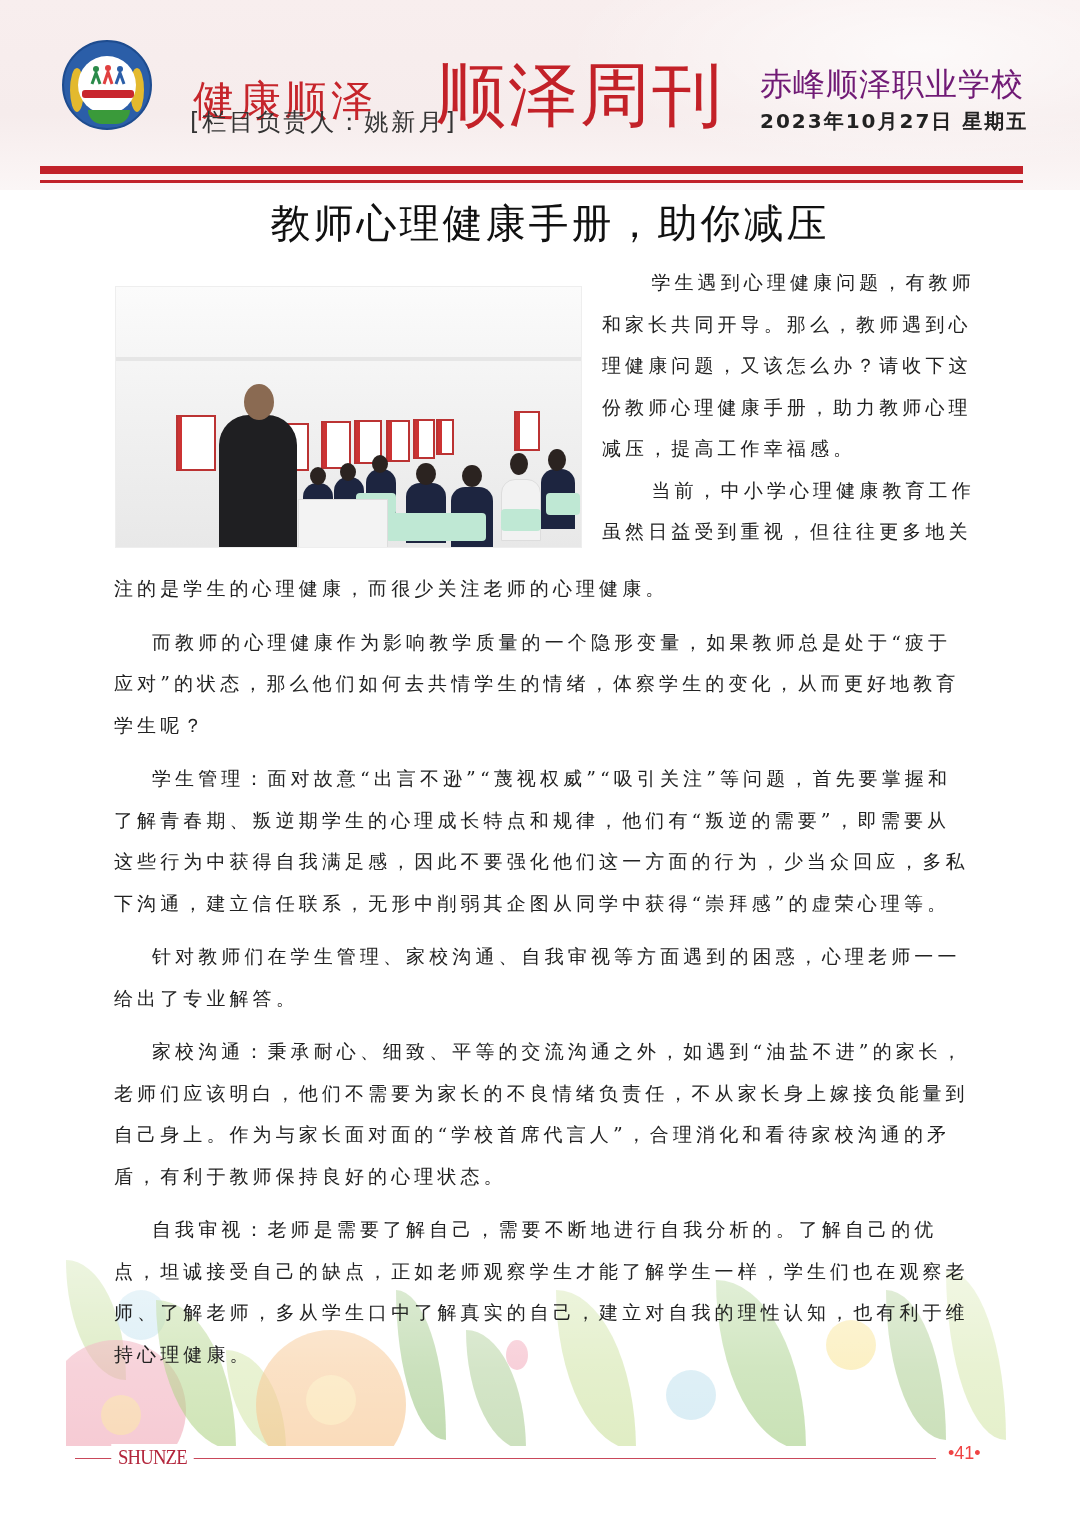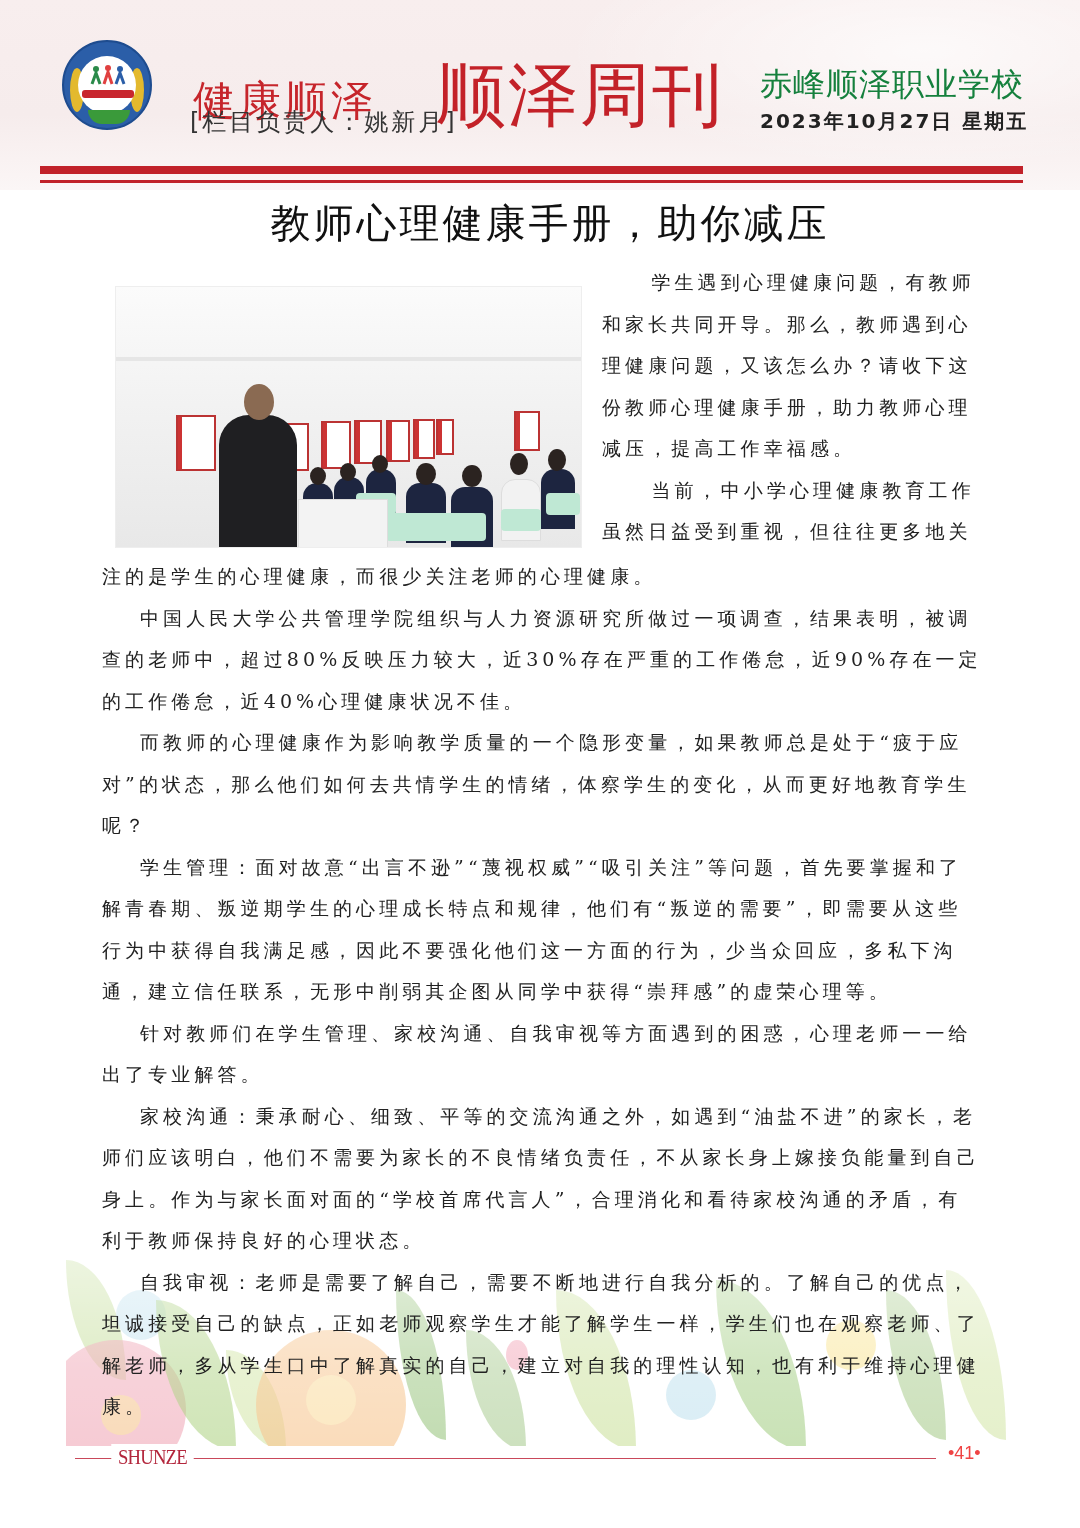--- a/index.html
+++ b/index.html
@@ -9,39 +9,39 @@
   .logo{position:absolute;left:62px;top:40px;width:90px;height:90px;border-radius:50%;background:#2b5ea8;border:2px solid #1e4c8f;box-sizing:border-box;z-index:2;}
   .logo-inner{position:absolute;left:14px;top:14px;width:58px;height:58px;border-radius:50%;background:#fff;}
   .logo-wheat-l{position:absolute;left:6px;top:26px;width:14px;height:44px;border-radius:50%;background:#e3b92e;}
   .logo-wheat-r{position:absolute;right:6px;top:26px;width:14px;height:44px;border-radius:50%;background:#e3b92e;}
   .logo-figs{position:absolute;left:24px;top:22px;width:40px;height:22px;}
   .logo-band{position:absolute;left:18px;top:48px;width:52px;height:8px;background:#c8262e;border-radius:3px;}
   .logo-hands{position:absolute;left:24px;top:68px;width:42px;height:14px;border-radius:0 0 20px 20px;background:#3a9a3a;}
   .col-title{position:absolute;left:193px;top:56px;font-size:42px;color:#c6252b;letter-spacing:4px;z-index:2;line-height:1;margin-top:24px;}
   .col-resp{position:absolute;left:190px;top:106px;font-size:24px;color:#333;letter-spacing:3px;z-index:2;font-family:"DejaVu Sans","Liberation Sans",sans-serif;}
   .mag-title{position:absolute;left:436px;top:60px;font-size:70px;color:#c32128;letter-spacing:2px;z-index:2;line-height:1;font-family:"DejaVu Sans","Liberation Sans",sans-serif;}
-  .school{position:absolute;left:760px;top:68px;font-size:32px;color:#15803d;letter-spacing:1px;z-index:2;line-height:1;}
+  .school{position:absolute;left:760px;top:68px;font-size:32px;color:#701a75;letter-spacing:1px;z-index:2;line-height:1;}
   .date{position:absolute;left:760px;top:108px;font-size:20px;color:#222;letter-spacing:2px;z-index:2;font-family:"DejaVu Sans","Liberation Sans",sans-serif;font-weight:bold;}
   .rule-thick{position:absolute;left:40px;top:166px;width:983px;height:8px;background:#c1222a;z-index:2;}
   .rule-thin{position:absolute;left:40px;top:180px;width:983px;height:3px;background:#c1222a;z-index:2;}
   .article-title{position:absolute;left:0;top:196px;width:1100px;text-align:center;font-size:40px;color:#111;letter-spacing:3px;font-family:"DejaVu Sans","Liberation Sans",sans-serif;}
   .photo{position:absolute;left:115px;top:286px;width:465px;height:260px;background:linear-gradient(180deg,#fbfbfb 0%,#f2f2f2 45%,#e8e8e8 100%);overflow:hidden;border:1px solid #eee;}
   .photo .wall{position:absolute;left:0;top:70px;width:100%;height:4px;background:#e6e6e6;}
   .poster{position:absolute;width:36px;height:52px;background:#fff;border:2px solid #b33;box-shadow:inset 4px 0 0 #c33;}
   .teacher{position:absolute;left:103px;top:128px;width:78px;height:135px;background:#1f1f22;border-radius:30px 30px 0 0;}
   .teacher-head{position:absolute;left:128px;top:97px;width:30px;height:36px;border-radius:50%;background:#8a6a52;}
   .podium{position:absolute;left:182px;top:212px;width:88px;height:50px;background:#f3f3f3;border:1px solid #ddd;}
   .desk{position:absolute;height:22px;background:#bfe8d4;border-radius:4px;}
   .student{position:absolute;width:30px;height:46px;border-radius:14px 14px 0 0;background:#1d2540;}
   .student-head{position:absolute;width:16px;height:18px;border-radius:50%;background:#2b2320;}
   .text{position:absolute;font-size:19px;line-height:41.5px;letter-spacing:4.1px;color:#222;}
   .intro{left:602px;top:262px;width:380px;}
   .intro p{margin:0;}
   .body-text{left:102px;top:556px;width:880px;}
-  .body-text p{margin:0;text-indent:2em;}
+  .body-text p{margin:12px;text-indent:2em;}
   .body-text p.cont{text-indent:0;}
   .flowers{position:absolute;left:66px;top:1250px;width:950px;height:196px;overflow:hidden;}
   .leaf{position:absolute;border-radius:0 100% 0 100%;opacity:0.55;}
   .flower{position:absolute;border-radius:50%;opacity:0.6;}
   .footer-line-l{position:absolute;left:75px;top:1458px;width:54px;height:1px;background:#c9485a;}
   .footer-line-m{position:absolute;left:160px;top:1458px;width:776px;height:1px;background:#c9485a;}
   .footer-word{position:absolute;left:104px;top:1444px;font-size:22px;color:#b3263c;background:#fff;padding:0 8px;font-family:"Liberation Serif","DejaVu Serif",serif;letter-spacing:-1px;transform:scaleX(0.85);}
   .pagenum{position:absolute;left:948px;top:1443px;font-size:18px;color:#ef4444;font-family:Liberation Sans, sans-serif;}
   .text-layer{position:absolute;left:0;top:0;width:1080px;height:1528px;z-index:3;}
 </style>
@@ -130,21 +130,20 @@
   <div style="position:absolute;left:0;top:0;width:950px;height:196px;background:linear-gradient(180deg,rgba(255,255,255,0.55) 0%,rgba(255,255,255,0.15) 60%,rgba(255,255,255,0) 100%);"></div>
 </div>
 
 <div class="text-layer">
   <div class="text intro">
     <p style="text-indent:2.6em;">学生遇到心理健康问题，有教师和家长共同开导。那么，教师遇到心理健康问题，又该怎么办？请收下这份教师心理健康手册，助力教师心理减压，提高工作幸福感。</p>
     <p style="text-indent:2.6em;">当前，中小学心理健康教育工作虽然日益受到重视，但往往更多地关</p>
   </div>
   <div class="text body-text">
     <p class="cont">注的是学生的心理健康，而很少关注老师的心理健康。</p>
-    <p>中国人民大学公共管理学院组织与人力资源研究所做过一项调查，结果表明，被调查的老师中，超过80%反映压力较大，近30%存在严重的工作倦怠，近90%存在一定的工作倦怠，近40%心理健康状况不佳。</p>
     <p>而教师的心理健康作为影响教学质量的一个隐形变量，如果教师总是处于“疲于应对”的状态，那么他们如何去共情学生的情绪，体察学生的变化，从而更好地教育学生呢？</p>
     <p>学生管理：面对故意“出言不逊”“蔑视权威”“吸引关注”等问题，首先要掌握和了解青春期、叛逆期学生的心理成长特点和规律，他们有“叛逆的需要”，即需要从这些行为中获得自我满足感，因此不要强化他们这一方面的行为，少当众回应，多私下沟通，建立信任联系，无形中削弱其企图从同学中获得“崇拜感”的虚荣心理等。</p>
     <p>针对教师们在学生管理、家校沟通、自我审视等方面遇到的困惑，心理老师一一给出了专业解答。</p>
     <p>家校沟通：秉承耐心、细致、平等的交流沟通之外，如遇到“油盐不进”的家长，老师们应该明白，他们不需要为家长的不良情绪负责任，不从家长身上嫁接负能量到自己身上。作为与家长面对面的“学校首席代言人”，合理消化和看待家校沟通的矛盾，有利于教师保持良好的心理状态。</p>
     <p>自我审视：老师是需要了解自己，需要不断地进行自我分析的。了解自己的优点，坦诚接受自己的缺点，正如老师观察学生才能了解学生一样，学生们也在观察老师、了解老师，多从学生口中了解真实的自己，建立对自我的理性认知，也有利于维持心理健康。</p>
   </div>
 </div>
 
 <div class="footer-line-l"></div>
 <div class="footer-line-m"></div>

